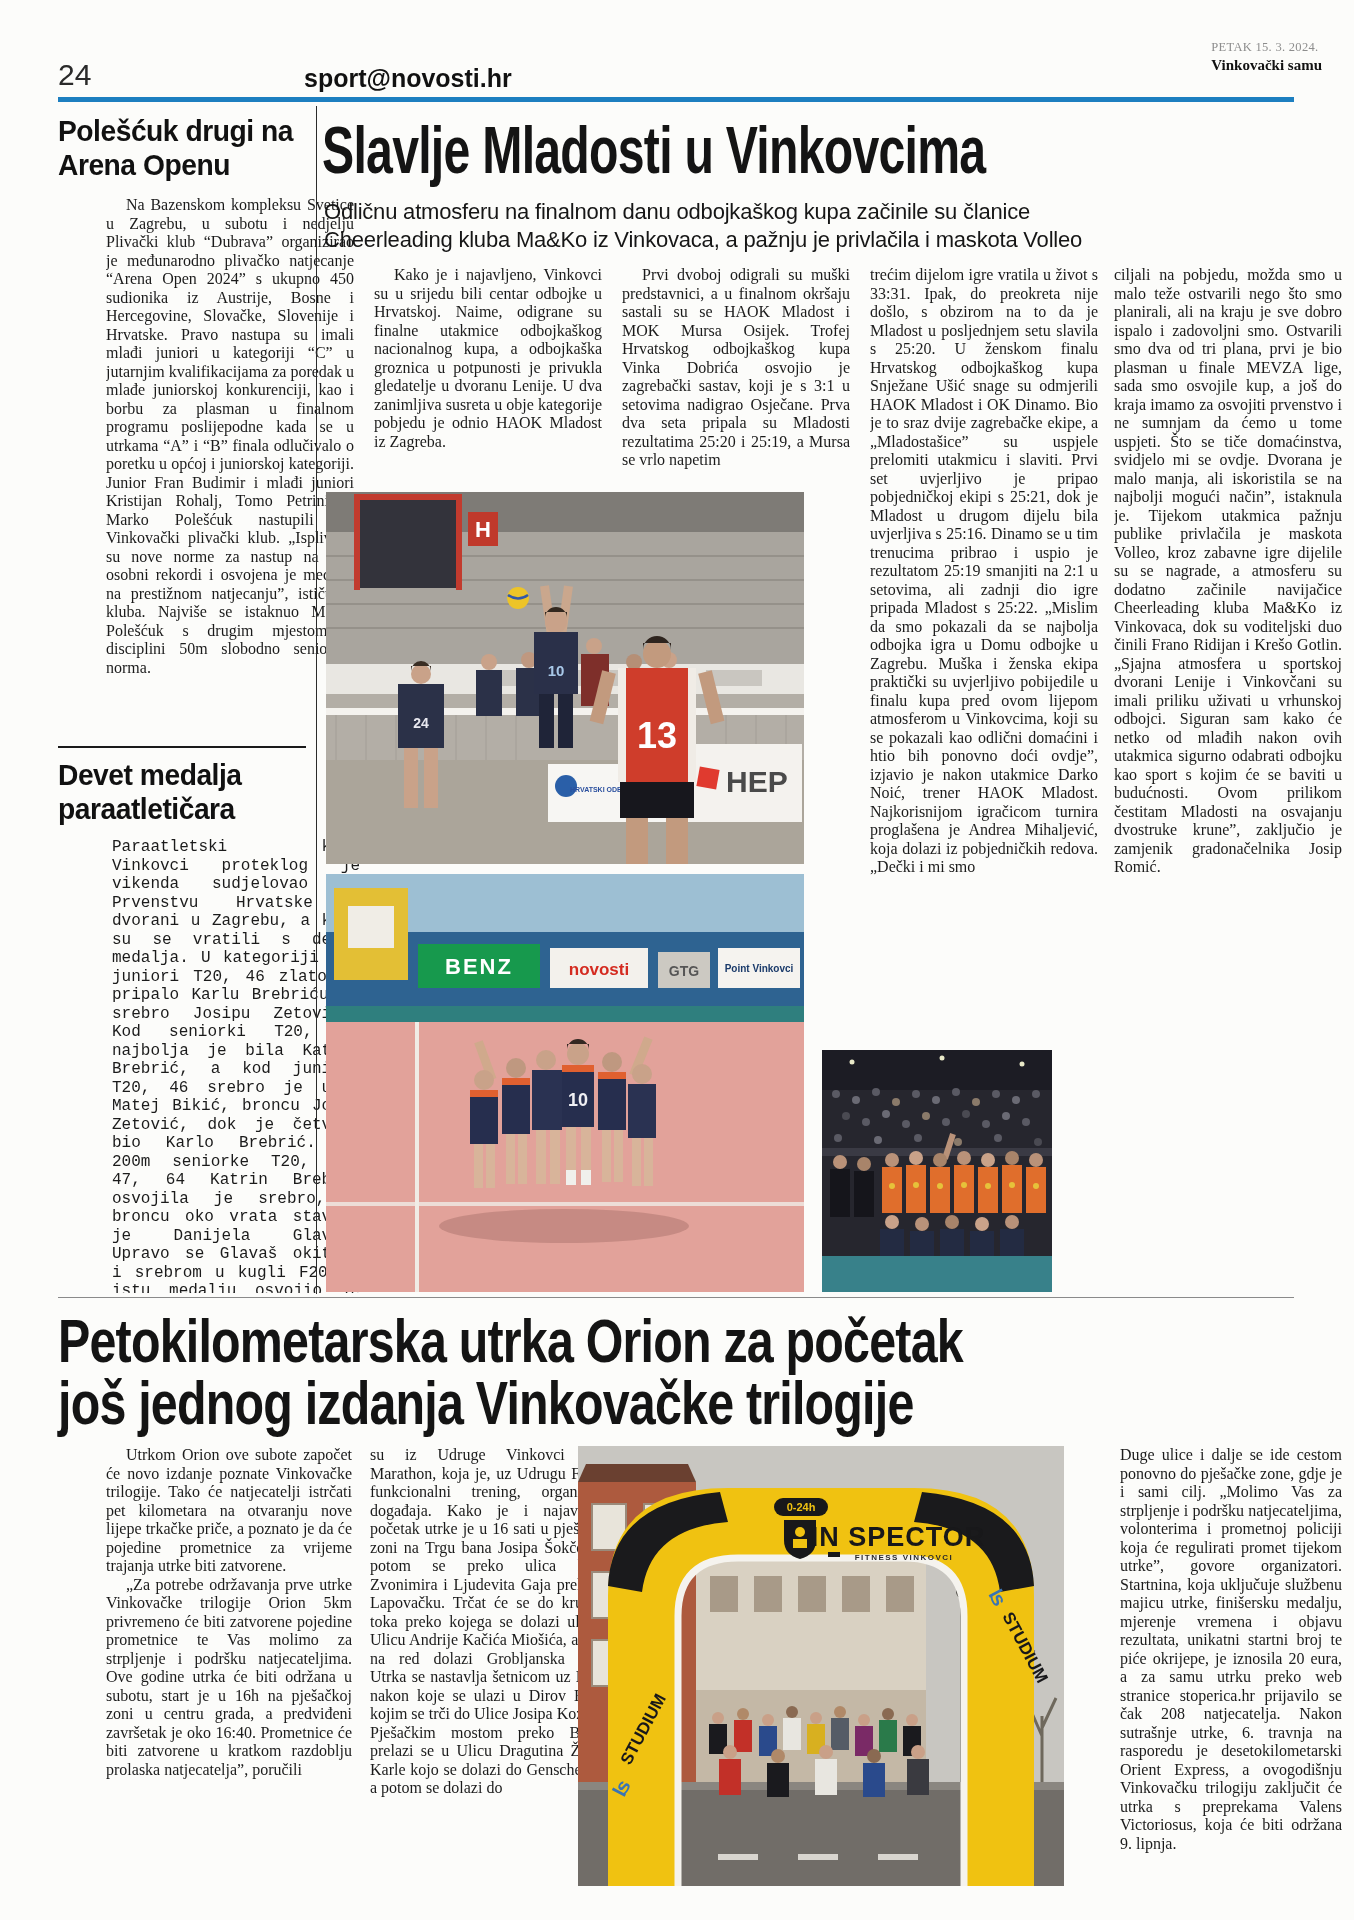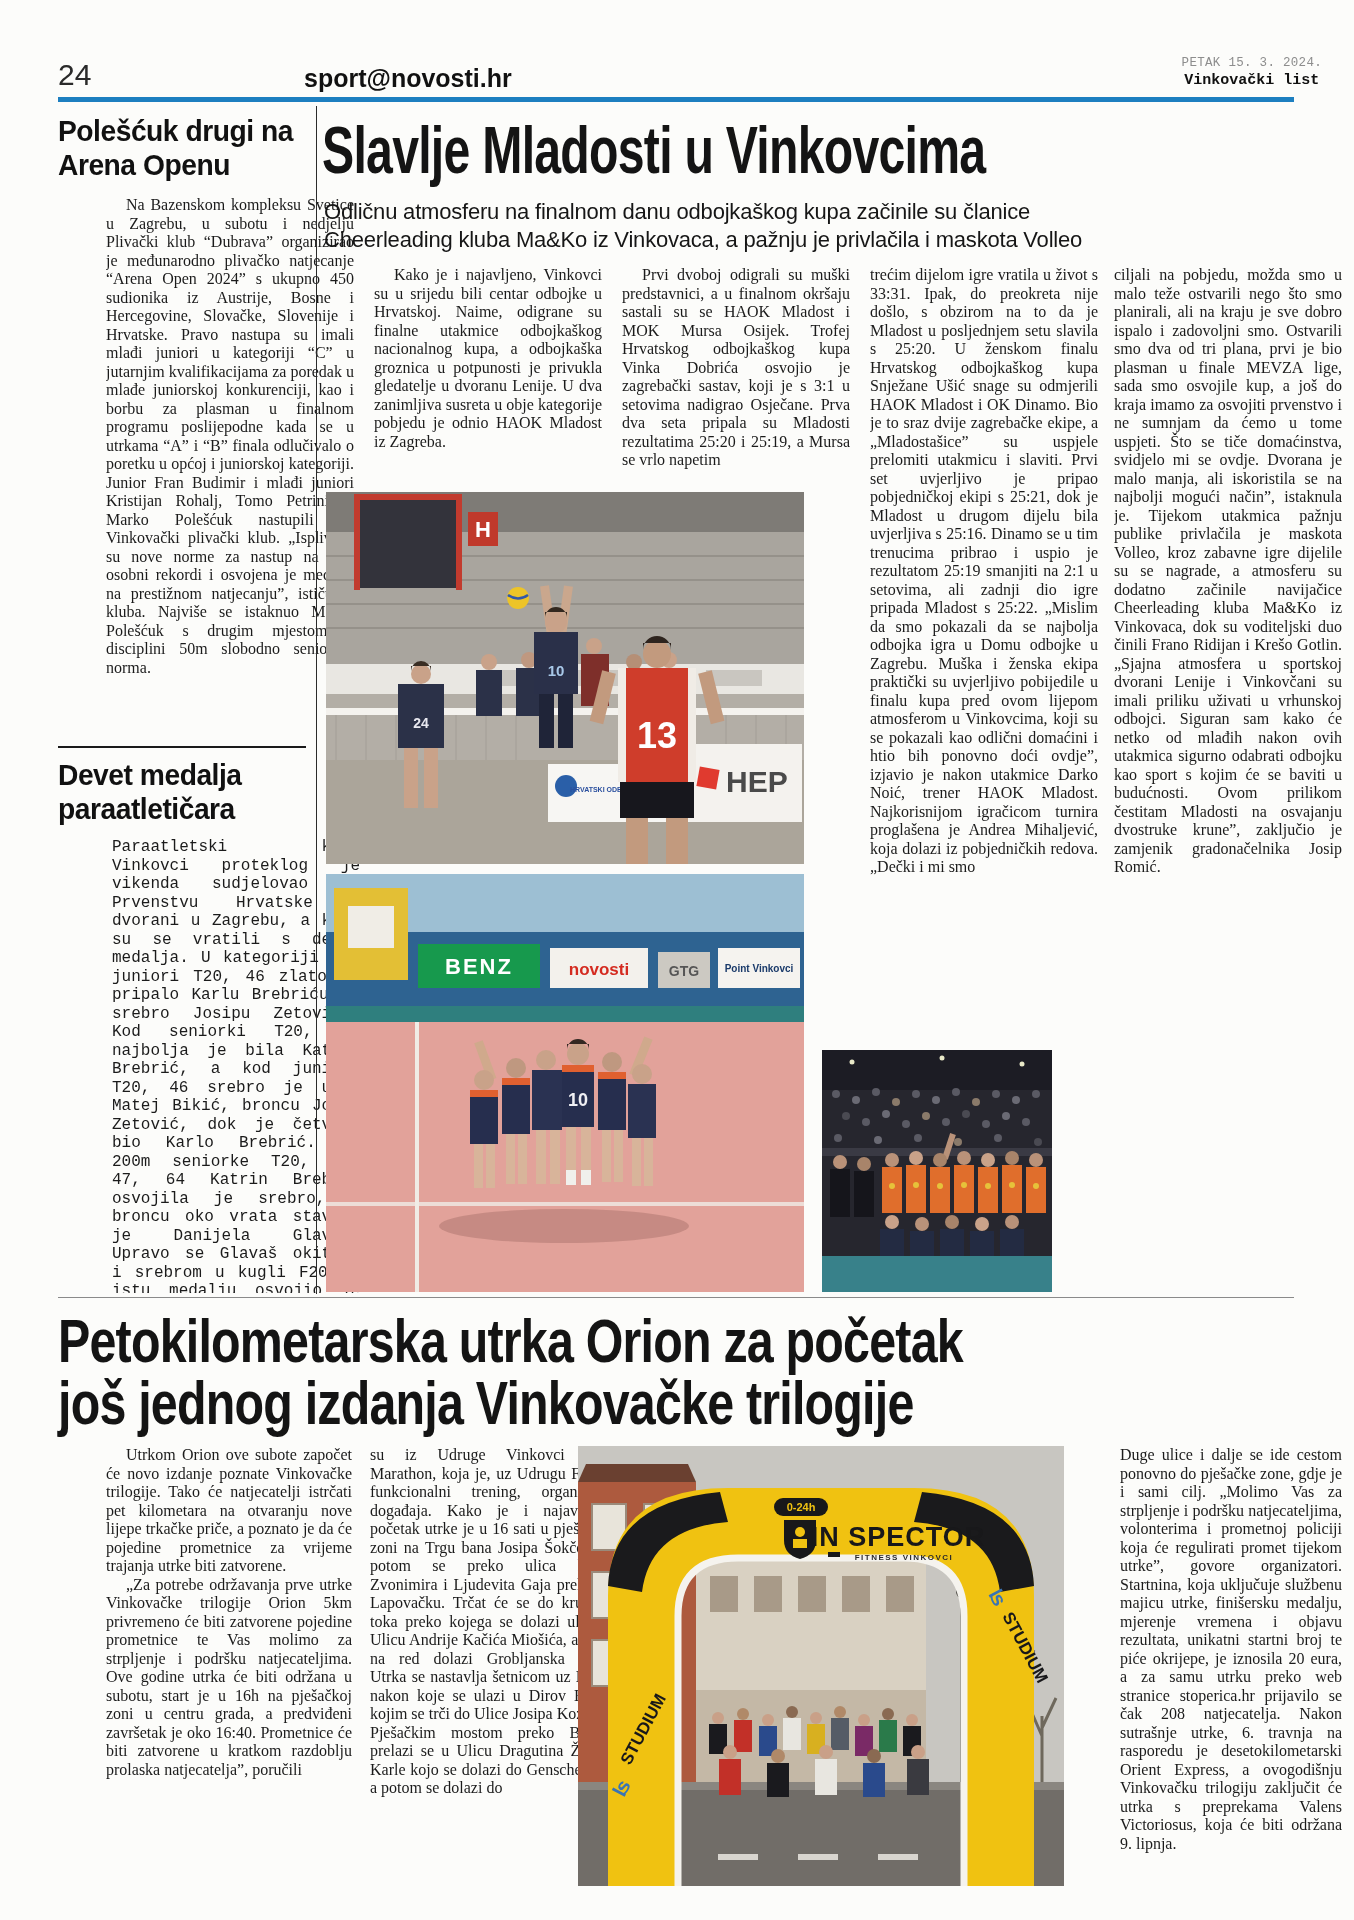--- a/index.html
+++ b/index.html
@@ -2,21 +2,21 @@
 <html><head>
 <meta charset="utf-8">
 <style>
   html,body{margin:0;padding:0;background:#e8e8e6;}
   .page{position:relative;width:1354px;height:1920px;background:#fcfcfa;margin:0 auto;
         font-family:"Liberation Serif",serif;color:#1b1b1b;overflow:hidden;padding-left:28px;}
   .abs{position:absolute;}
   
   .pagenum{left:58px;top:58px;font-family:"Liberation Sans",sans-serif;font-size:30px;color:#2a2a2a;}
   .section-mail{left:304px;top:64px;font-family:"Liberation Sans",sans-serif;font-weight:bold;font-size:25px;color:#111;}
-  .hdr-right{right:60px;top:56px;text-align:center;font-family:Liberation Mono, monospace;}
+  .hdr-right{right:60px;top:40px;text-align:left;font-family:Liberation Serif, serif;}
   .hdr-date{font-size:12.5px;color:#8d8d8d;letter-spacing:.3px;}
   .hdr-pub{font-size:15px;font-weight:bold;color:#111;margin-top:2px;}
   .blue-rule{left:58px;top:97px;width:1236px;height:5px;}
   
   .vrule{width:1px;background:#2b2b2b;}
   .hrule{height:2px;background:#1a1a1a;}
   .hrule-light{height:1px;background:#8a8a8a;}
   
   .side-title{font-family:"Liberation Sans",sans-serif;font-weight:800;font-size:30px;line-height:34px;
               letter-spacing:-.5px;color:#111;transform:scaleX(.94);transform-origin:0 0;white-space:normal;}
@@ -31,21 +31,21 @@
 </style>
 </head>
 <body>
 
 <div class="page">
 
   <div class="abs pagenum">24</div>
   <div class="abs section-mail">sport@novosti.hr</div>
   <div class="abs hdr-right">
     <div class="hdr-date">PETAK 15. 3. 2024.</div>
-    <div class="hdr-pub">Vinkovački list</div>
+    <div class="hdr-pub">Vinkovački samu</div>
   </div>
   <div class="abs blue-rule" style="background:#1d7fc0"></div>
 
   <div class="abs side-title" style="left:58px;top:114px;width:260px;">Polešćuk drugi na Arena Openu</div>
   <div class="abs bodytxt" style="left:58px;top:196px;width:248px;height:544px;">
     <p>Na Bazenskom kompleksu Svetice u Zagrebu, u subotu i nedjelju Plivački klub “Dubrava” organizirao je međunarodno plivačko natjecanje “Arena Open 2024” s ukupno 450 sudionika iz Austrije, Bosne i Hercegovine, Slovačke, Slovenije i Hrvatske. Pravo nastupa su imali mlađi juniori u kategoriji “C” u jutarnjim kvalifikacijama za poredak u mlađe juniorskoj konkurenciji, kao i borbu za plasman u finalnom programu poslijepodne kada se u utrkama “A” i “B” finala odlučivalo o poretku u općoj i juniorskoj kategoriji. Junior Fran Budimir i mlađi juniori Kristijan Rohalj, Tomo Petrinić i Marko Polešćuk nastupili za Vinkovački plivački klub. „Isplivane su nove norme za nastup na PH, osobni rekordi i osvojena je medalja na prestižnom natjecanju”, ističu iz kluba. Najviše se istaknuo Marko Polešćuk s drugim mjestom u disciplini 50m slobodno seniorska norma.</p>
   </div>
   <div class="abs hrule" style="left:58px;top:746px;width:248px;"></div>
   <div class="abs side-title" style="left:58px;top:758px;width:260px;">Devet medalja paraatletičara</div>
   <div class="abs bodytxt" style="left:64px;top:838px;width:248px;height:455px;font-family:Liberation Mono, monospace;">

